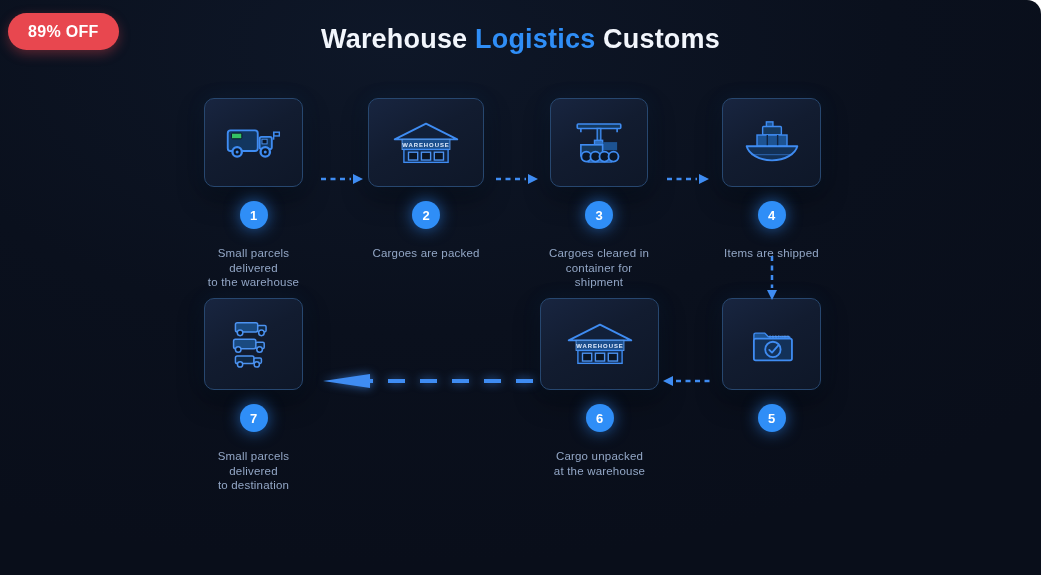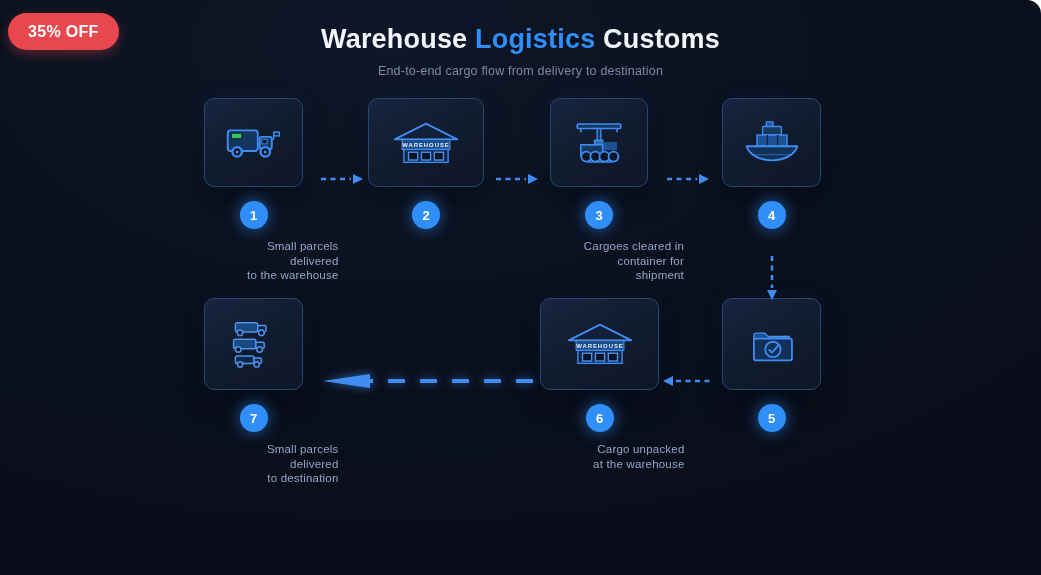--- a/index.html
+++ b/index.html
@@ -30,39 +30,38 @@
     border:1px solid #27476f;border-radius:10px;
     box-shadow:0 12px 26px rgba(0,0,0,.35), 0 0 22px rgba(47,139,246,.07);
   }
   .num{
     width:28px;height:28px;margin-top:14px;border-radius:50%;
     background:#2f8ef7;color:#ffffff;font-size:13px;font-weight:bold;
     display:flex;align-items:center;justify-content:center;
     box-shadow:0 0 16px rgba(47,139,246,.65);
   }
   .cap{
-    margin-top:10px;width:170px;text-align:right;white-space:pre-line;
+    margin-top:17px;width:170px;text-align:center;white-space:pre-line;
     font-size:11.5px;line-height:14.5px;color:#93a7c6;letter-spacing:.2px;
   }
   .arrow{position:absolute;}
   .glow{filter:drop-shadow(0 0 5px rgba(63,140,242,.7));}
   svg{display:block;}
 </style>
 </head>
 <body>
 
 <div class="stage">
 
   <div class="promo">
-    <span>35% OFF</span>
+    <span>89% OFF</span>
   </div>
 
   <div class="header">
     <div class="title"><span>Warehouse </span><span class="hl">Logistics</span><span> Customs</span></div>
-    <div class="subtitle">End-to-end cargo flow from delivery to destination</div>
   </div>
 
   <div class="step" style="left:205px;top:98px;width:97px;">
     <div class="card" style="height:87px;">
       <svg width="60" height="45" viewBox="0 0 64 46">
         <rect x="4" y="10" width="32" height="22" rx="3" fill="#12365f" stroke="#3f8cf2" stroke-width="2"></rect>
         <rect x="8" y="13" width="11" height="6" rx="1" fill="#35c264" stroke="#0a1526"></rect>
         <rect x="38" y="17" width="13" height="13" rx="2" fill="#12365f" stroke="#3f8cf2" stroke-width="2"></rect>
         <rect x="40.5" y="19.5" width="5.5" height="5" fill="#0a1526" stroke="#4c92f0" stroke-width="1"></rect>
         <line x1="53" y1="13" x2="53" y2="20" stroke="#3f8cf2" stroke-width="1.5"></line>
@@ -85,20 +84,21 @@
         <polygon points="4,23 38,6 72,23" fill="#11203a" stroke="#3f8cf2" stroke-width="2" stroke-linejoin="round"></polygon>
         <rect x="12" y="23" width="52" height="11" fill="#1c4f8d" stroke="#5a9cf0" stroke-width="1"></rect>
         <text x="38" y="31.5" font-size="6.5" font-weight="bold" fill="#e4efff" text-anchor="middle" letter-spacing="1">WAREHOUSE</text>
         <rect x="14" y="34" width="48" height="14" fill="#0f2342" stroke="#3f8cf2" stroke-width="1.5"></rect>
         <rect x="19" y="37" width="10" height="8.5" fill="#0a1526" stroke="#4c92f0" stroke-width="1.5"></rect>
         <rect x="33" y="37" width="10" height="8.5" fill="#0a1526" stroke="#4c92f0" stroke-width="1.5"></rect>
         <rect x="47" y="37" width="10" height="8.5" fill="#0a1526" stroke="#4c92f0" stroke-width="1.5"></rect>
       </svg>
     </div>
     <div class="num">2</div>
+    <div class="cap">Cargoes are packed</div>
   </div>
 
   <div class="step" style="left:551px;top:98px;width:96px;">
     <div class="card" style="height:87px;">
       <svg width="58" height="50" viewBox="0 0 64 54">
         <rect x="8" y="6" width="48" height="5" rx="1" fill="#15395f" stroke="#3f8cf2" stroke-width="1.8"></rect>
         <line x1="12" y1="11" x2="12" y2="15" stroke="#3f8cf2" stroke-width="1.8"></line>
         <line x1="52" y1="11" x2="52" y2="15" stroke="#3f8cf2" stroke-width="1.8"></line>
         <rect x="30" y="11" width="4" height="16" fill="#15395f" stroke="#3f8cf2" stroke-width="1.5"></rect>
         <rect x="27" y="24" width="9" height="7" fill="#2f6fbe" stroke="#3f8cf2" stroke-width="1.5"></rect>
@@ -123,20 +123,21 @@
         <rect x="26" y="4" width="7" height="8" fill="#1d5392" stroke="#3f8cf2" stroke-width="1.5"></rect>
         <rect x="22" y="9" width="20" height="9" rx="1" fill="#15395f" stroke="#3f8cf2" stroke-width="1.5"></rect>
         <rect x="16" y="18" width="32" height="12" fill="#1d5392" stroke="#3f8cf2" stroke-width="1.5"></rect>
         <line x1="27" y1="18" x2="27" y2="30" stroke="#0f2443" stroke-width="1.5"></line>
         <line x1="38" y1="18" x2="38" y2="30" stroke="#0f2443" stroke-width="1.5"></line>
         <path d="M5 30 H59 C57 38 46 45 32 45 C18 45 7 38 5 30 Z" fill="#123158" stroke="#3f8cf2" stroke-width="2" stroke-linejoin="round"></path>
         <line x1="10" y1="39" x2="54" y2="39" stroke="#3f8cf2" stroke-width="1" opacity="0.6"></line>
       </svg>
     </div>
     <div class="num">4</div>
+    <div class="cap">Items are shipped</div>
   </div>
 
   <div class="step" style="left:723px;top:298px;width:97px;">
     <div class="card" style="height:90px;">
       <svg width="58" height="48" viewBox="0 0 64 52">
         <path d="M12 20 v-4 a2 2 0 0 1 2 -2 h10 l4 4 h22 a2 2 0 0 1 2 2 v2 z" fill="#1d5392" stroke="#3f8cf2" stroke-width="1.5"></path>
         <text x="40" y="19" font-size="4" fill="#6ea8f5" opacity="0.85" text-anchor="middle" letter-spacing="0.5">CUSTOMS</text>
         <rect x="12" y="20" width="42" height="24" rx="2" fill="#133158" stroke="#3f8cf2" stroke-width="2"></rect>
         <circle cx="33" cy="32" r="8.5" fill="none" stroke="#3f8cf2" stroke-width="2"></circle>
         <path d="M29 32.5 l3 3 l7 -8" fill="none" stroke="#3f8cf2" stroke-width="2" stroke-linecap="round" stroke-linejoin="round"></path>

